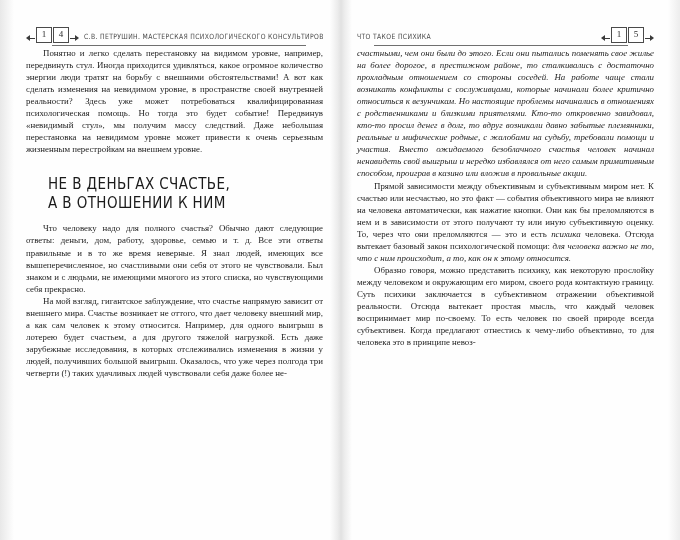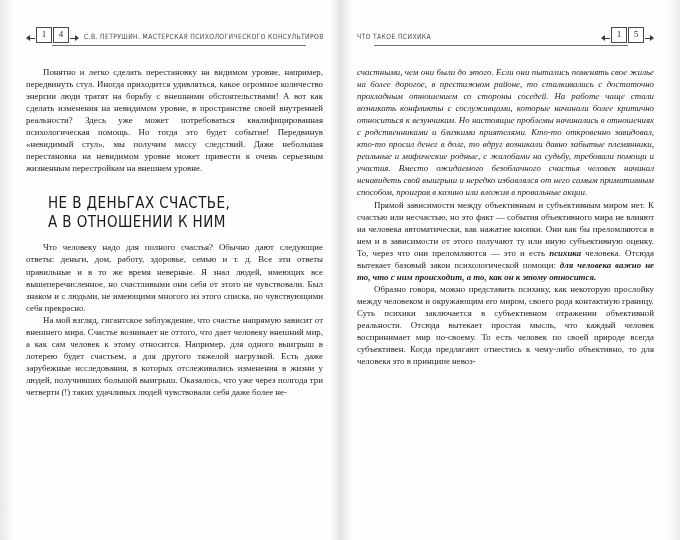--- a/index.html
+++ b/index.html
@@ -153,31 +153,31 @@
   .page-right .rule { left: 17px; right: 26px; }
 
   
   .col {
     font-size: 8.85px;
     line-height: 12.05px;
     color: #1c1c1c;
     text-align: justify;
     text-justify: inter-word;
     hyphens: manual;
-    margin-top: 20px;
+    margin-top: 1px;
   }
   .col p {
     margin: 0;
     text-indent: 17px;
   }
   .col p.cont { text-indent: 0; font-style: italic; }
 
   .col i, .col em {
     font-style: italic;
-    font-weight: 700;
+    font-weight: 400;
   }
 
   
   .section-head {
     font-family: "DejaVu Sans", "Liberation Sans", sans-serif;
     font-size: 13.5px;
     line-height: 17px;
     letter-spacing: 0.4px;
     color: #1a1a1a;
     margin: 19px 0 14px 22px;

